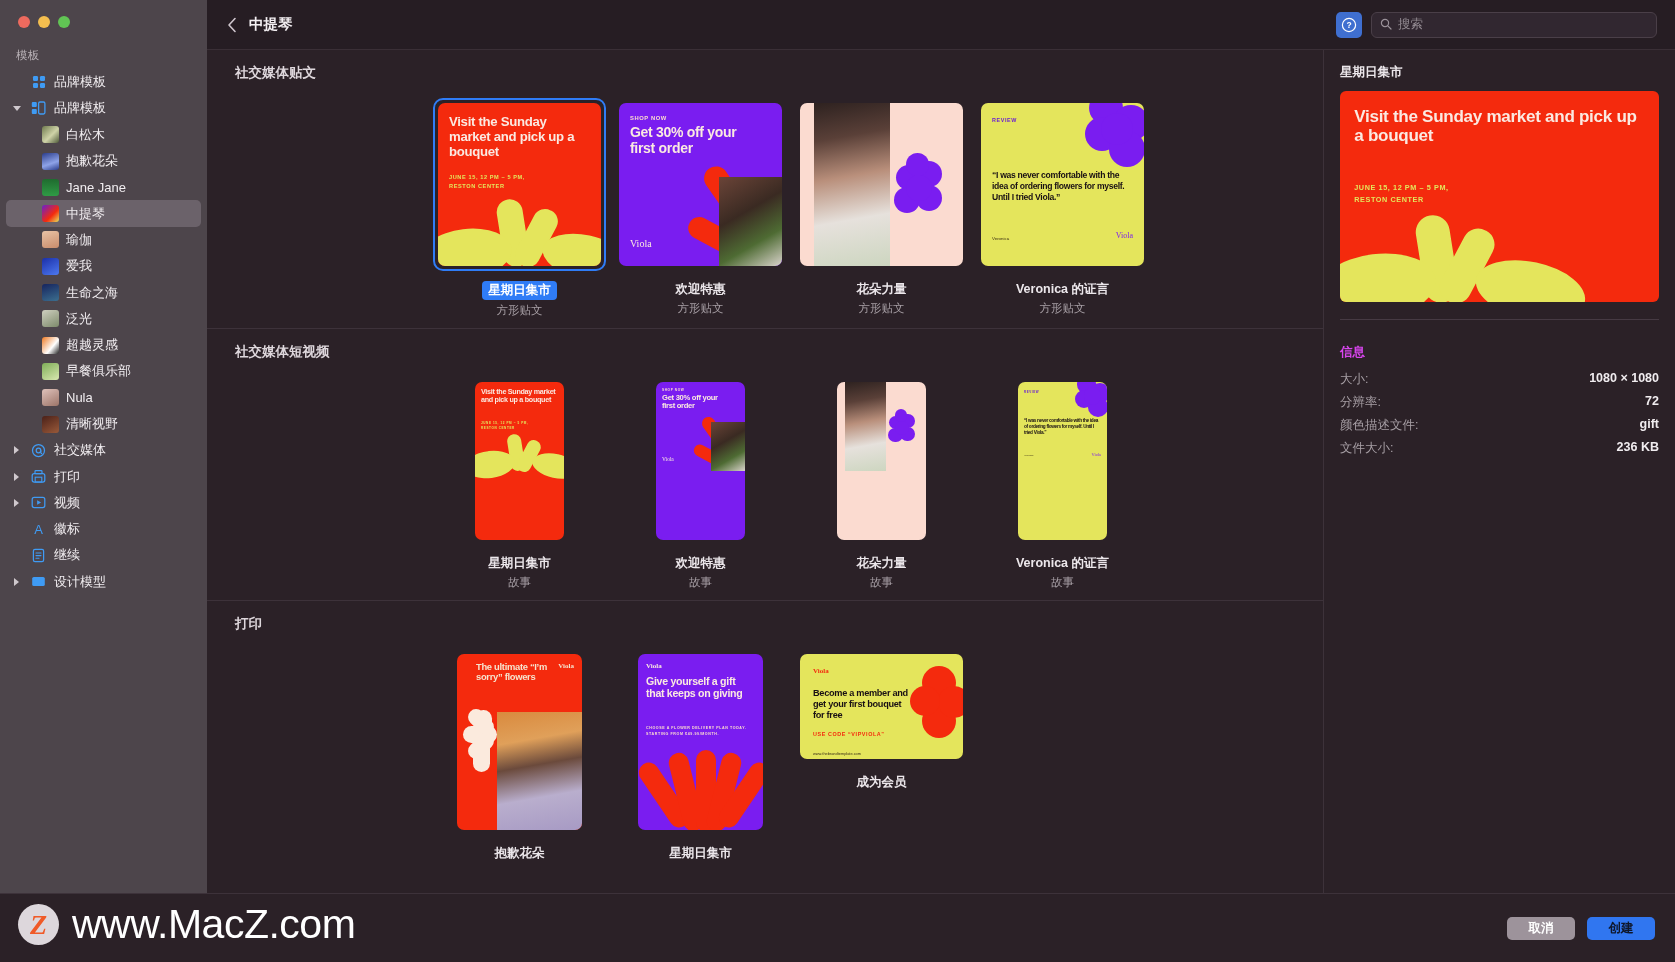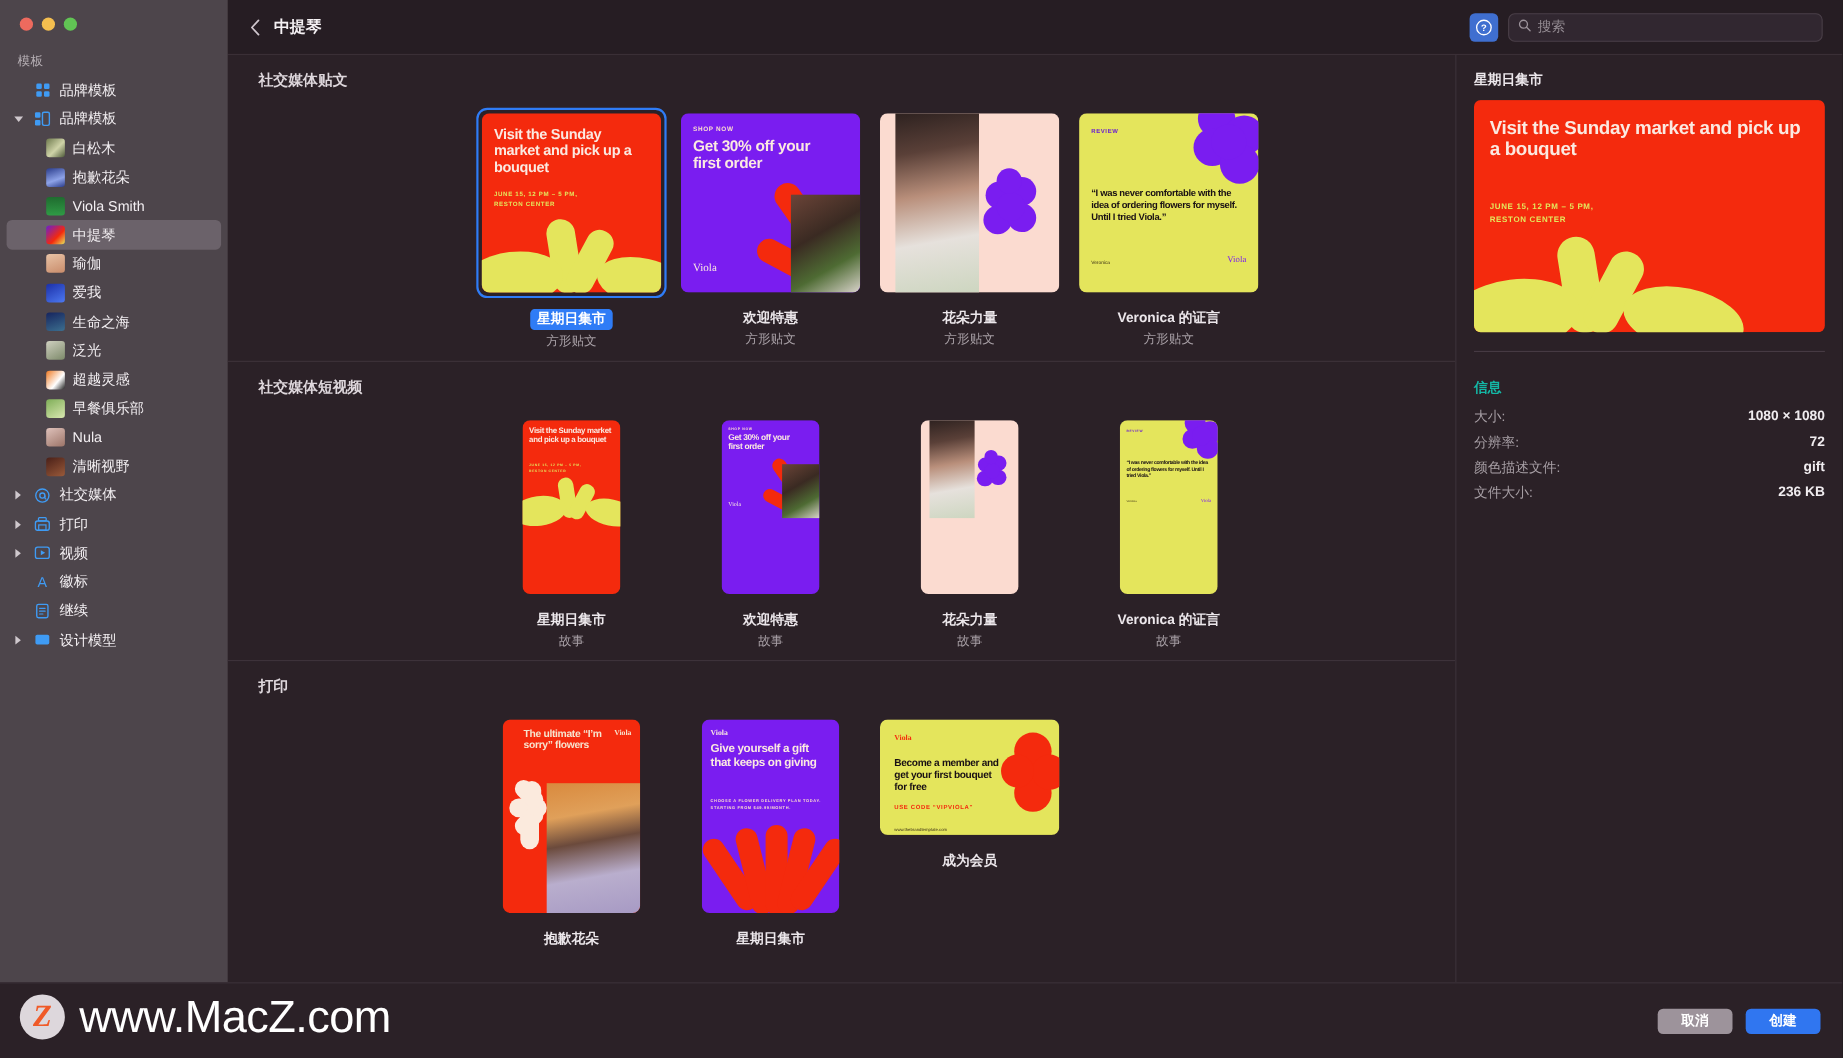--- a/index.html
+++ b/index.html
@@ -188,41 +188,41 @@
   .hl { position: absolute; color: #fbe9e1; font-weight: 800; letter-spacing: -0.3px; line-height: 1.12; }
   .kick { position: absolute; font-weight: 800; letter-spacing: .6px; }
   .serif { font-family: "Liberation Serif", "DejaVu Serif", serif; font-style: normal; }
 
   .photo { position: absolute; overflow: hidden; }
 
   
   .ins-title { font-size: 12.5px; font-weight: 700; color: #ece7eb; margin-bottom: 10px; }
   .ins-preview { width: 100%; height: 211px; border-radius: 6px; overflow: hidden; position: relative; }
   .ins-divider { height: 1px; background: #463a43; margin: 17px 0 13px 0; }
-  .ins-section { font-size: 12.5px; font-weight: 700; color: #14b8a6; margin-bottom: 7px; margin-top: 24px; }
+  .ins-section { font-size: 12.5px; font-weight: 700; color: #d946ef; margin-bottom: 7px; margin-top: 24px; }
   .ins-row { display: flex; justify-content: space-between; font-size: 12.5px; padding: 3px 0; }
   .ins-row .k { color: #a79fa5; }
   .ins-row .v { color: #f0ecef; font-weight: 600; }
 
   
   .bottombar {
     height: 69px; flex: 0 0 69px;
     background: #2b2127;
     border-top: 1px solid #3d323a;
     display: flex; align-items: center;
     padding: 0 20px;
     position: relative;
   }
   .btns { margin-left: auto; display: flex; gap: 12px; align-items: flex-start; padding-left: 24px; }
   .btn {
     min-width: 68px; height: 23px;
     border-radius: 5px;
     font-size: 12.5px; font-weight: 600;
     display: flex; align-items: center; justify-content: center;
-    cursor: default; color: #ffffff;
+    cursor: default; color: #0f172a;
     padding: 0 12px;
   }
   .btn.cancel { background: #9d939b; color: #ffffff; }
   .btn.primary { background: #3076f0; }
 
   
   .watermark {
     position: absolute;
     left: 18px; bottom: 14px;
     display: flex; align-items: center; gap: 13px;
@@ -283,21 +283,21 @@
               <span class="lbl">白松木</span>
             </div>
             <div class="srow lvl1">
               <span class="tw"></span>
               <span class="ico thumb" style="background:linear-gradient(160deg,#2b3d8c,#8ea3e8 60%,#2b3d8c)"></span>
               <span class="lbl">抱歉花朵</span>
             </div>
             <div class="srow lvl1">
               <span class="tw"></span>
               <span class="ico thumb" style="background:linear-gradient(180deg,#1f6b2f,#2f9b45)"></span>
-              <span class="lbl">Viola Smith</span>
+              <span class="lbl">Jane Jane</span>
             </div>
             <div class="srow lvl1 sel">
               <span class="tw"></span>
               <span class="ico thumb" style="background:linear-gradient(135deg,#6a1fd0,#f42a0d 60%,#e4e55c)"></span>
               <span class="lbl">中提琴</span>
             </div>
             <div class="srow lvl1">
               <span class="tw"></span>
               <span class="ico thumb" style="background:linear-gradient(160deg,#e8c3a6,#c98c6b)"></span>
               <span class="lbl">瑜伽</span>

